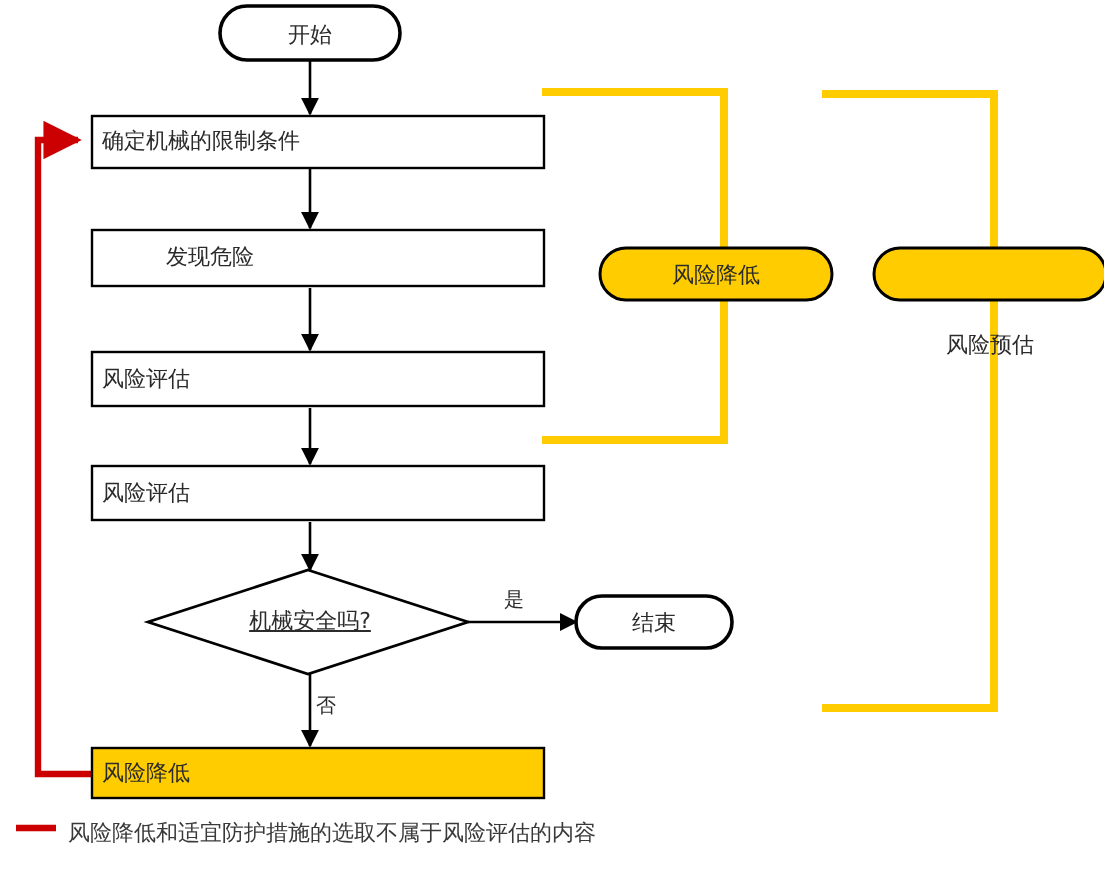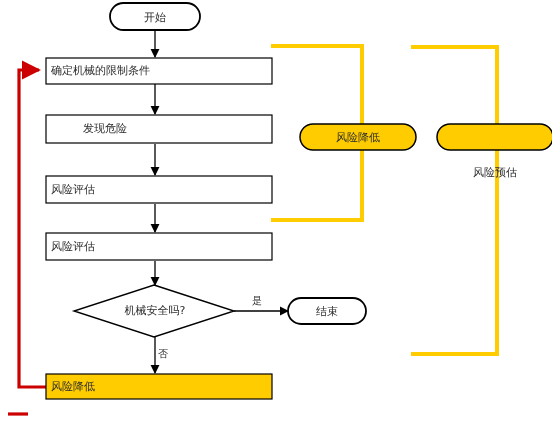--- a/index.html
+++ b/index.html
@@ -145,28 +145,29 @@
   <div class="node-label centered-label" style="left:155px; top:12px;">开始</div>
 
   <div class="node-label box-label" style="top:65px;">确定机械的限制条件</div>
 
   <div class="node-label box-label" style="top:123px;margin-left:32px;">发现危险</div>
 
   <div class="node-label box-label" style="top:184px;">风险评估</div>
 
   <div class="node-label box-label" style="top:241px;">风险评估</div>
 
-  <div class="node-label centered-label" style="left:155px; top:305px;">机械安全吗?</div>
+  <div class="node-label centered-label" style="left:155px; top:305px;text-decoration:underline;">机械安全吗?</div>
 
   <div class="node-label centered-label" style="left:327px; top:306px;text-align:right;">结束</div>
 
   <div class="node-label box-label" style="top:381px;text-align:right;">风险降低</div>
 
   <div class="node-label edge-label" style="left:252px; top:296px;">是</div>
 
   <div class="node-label edge-label" style="left:158px; top:349px;">否</div>
 
   <div class="node-label centered-label" style="left:358px; top:132px;">风险降低</div>
 
   <div class="node-label centered-label" style="left:495px; top:132px;margin-top:35px;">风险预估</div>
 
+  <div class="legend-text">风险降低和适宜防护措施的选取不属于风险评估的内容</div>
 
 </div>
 
 </body></html>

